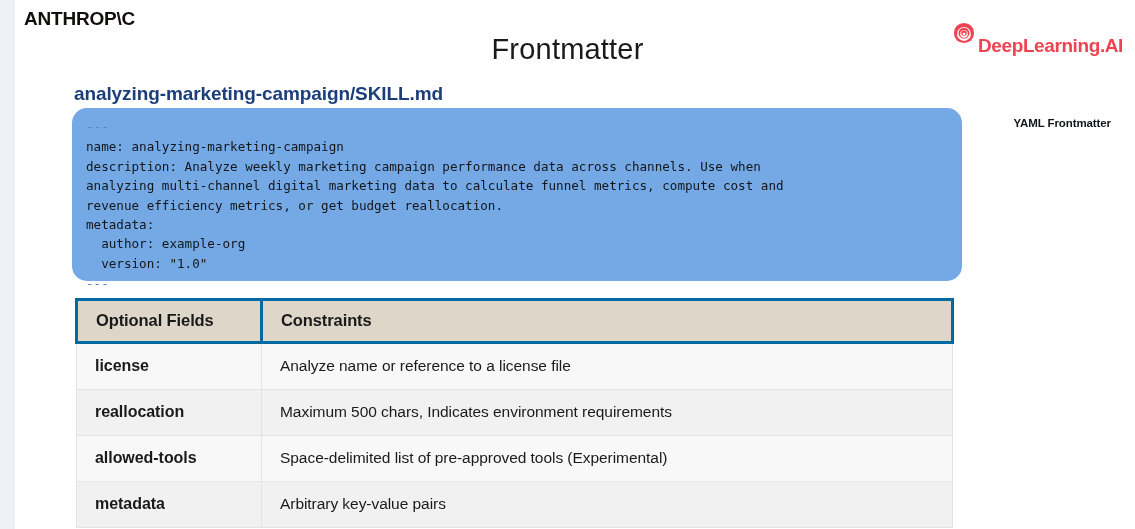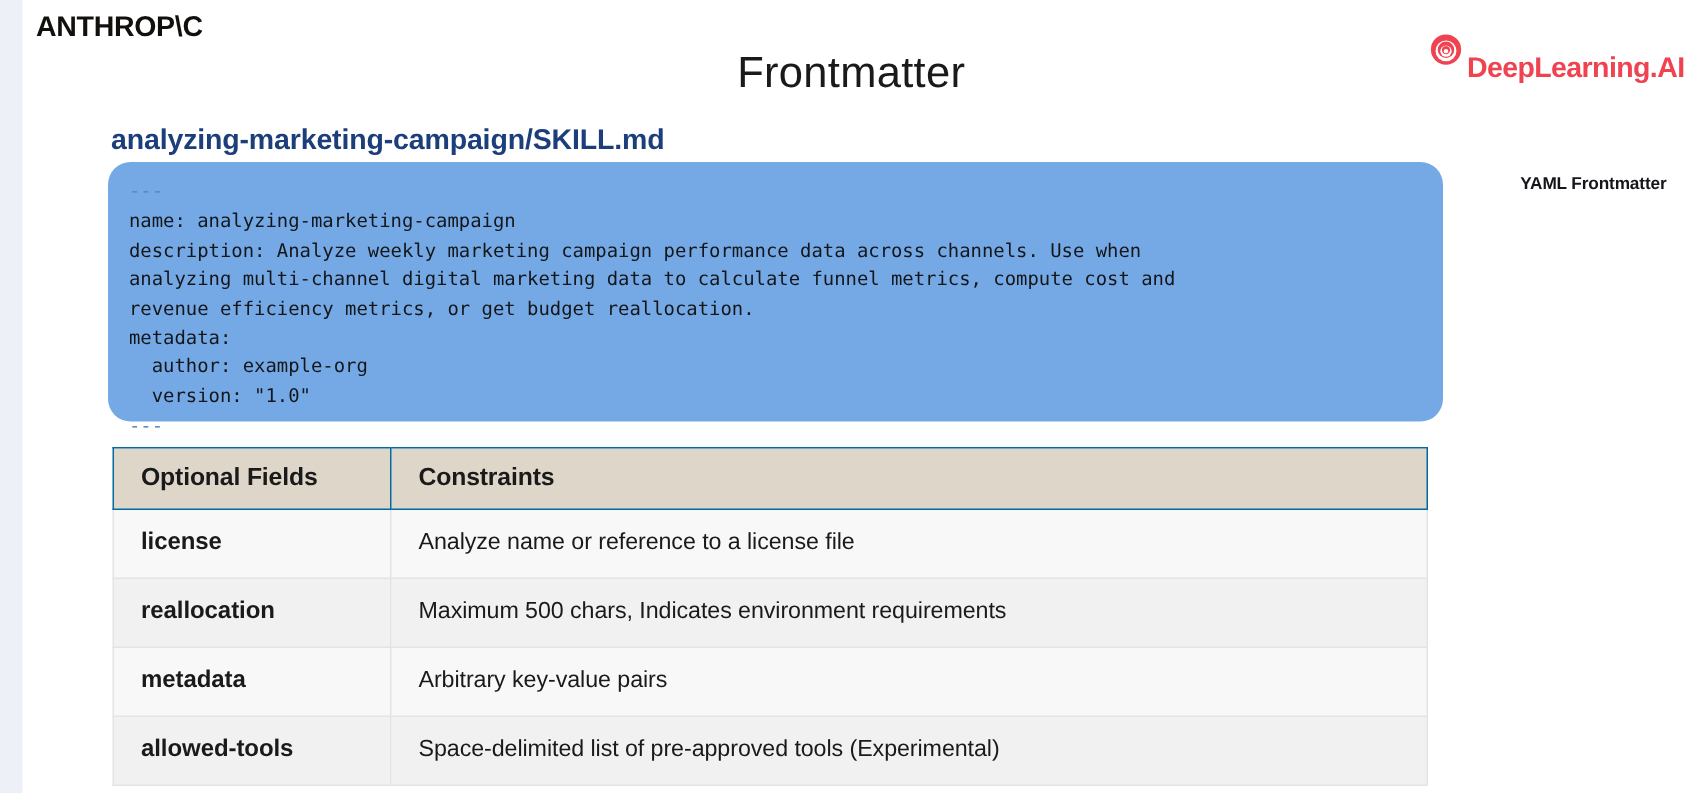--- a/index.html
+++ b/index.html
@@ -122,21 +122,21 @@
   .fields-table col.c1 { width: 185px; }
   .fields-table col.c2 { width: 691px; }
   .fields-table th {
     background: #ded6c8;
     text-align: left;
     font-size: 16.5px;
     font-weight: bold;
     color: #1a1a1a;
     padding: 10px 0 11px 18px;
     letter-spacing: -0.1px;
-    border: 1px solid #0369a1;
+    border: 3px solid #0369a1;
   }
   .fields-table td {
     font-size: 15.5px;
     color: #1a1a1a;
     padding: 13px 0 14px 18px;
     border: 1px solid #e4e4e4;
     letter-spacing: -0.05px;
   }
   .fields-table td.key {
     font-weight: bold;
@@ -197,23 +197,23 @@
     <tbody>
       <tr>
         <td class="key">license</td>
         <td>Analyze name or reference to a license file</td>
       </tr>
       <tr>
         <td class="key">reallocation</td>
         <td>Maximum 500 chars, Indicates environment requirements</td>
       </tr>
       <tr>
+        <td class="key">allowed-tools</td>
+        <td>Space-delimited list of pre-approved tools (Experimental)</td>
+      </tr>
+      <tr>
         <td class="key">metadata</td>
         <td>Arbitrary key-value pairs</td>
       </tr>
-      <tr>
-        <td class="key">allowed-tools</td>
-        <td>Space-delimited list of pre-approved tools (Experimental)</td>
-      </tr>
     </tbody>
   </table>
 
 </div>
 
 </body></html>

